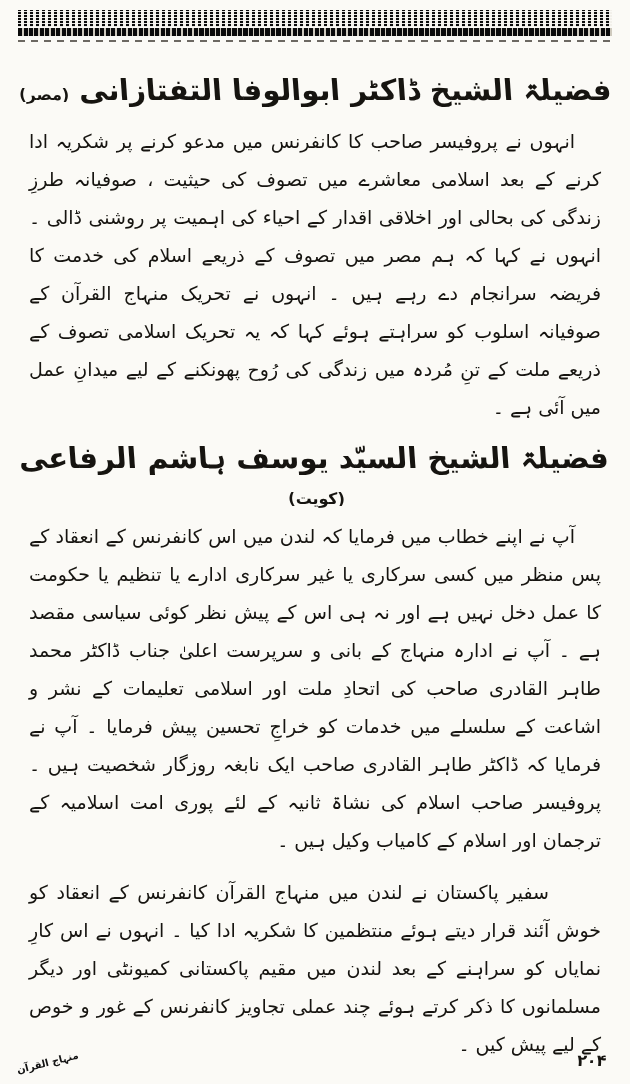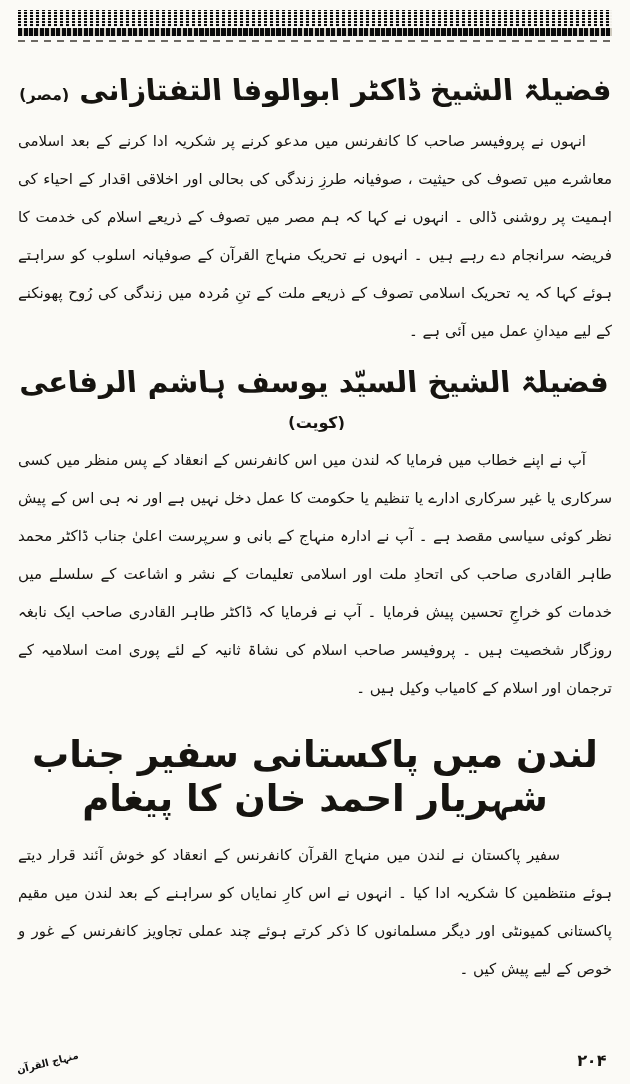--- a/index.html
+++ b/index.html
@@ -43,24 +43,24 @@
     margin: 0;
     letter-spacing: -0.5px;
   }
   .heading-1 { font-size: 29px; line-height: 1.25; margin-top: 30px; transform: skewX(4deg); }
   .heading-2 { font-size: 29px; line-height: 1.25; margin-top: 14px; transform: skewX(4deg); }
   .heading-3 { font-size: 37px; line-height: 1.2;  margin-top: 26px; }
   .heading .place { font-size: 0.55em; font-weight: bold; }
 
   
   .body {
-    font-size: 15px;
+    font-size: 19px;
     line-height: 38px;
     text-align: justify;
-    margin: 0;
+    margin: 11px;
   }
   .p1 { margin-top: 14px; text-indent: 26px; }
   .p2 { margin-top: 4px;  text-indent: 26px; }
   .p3 { margin-top: 14px; text-indent: 52px; }
 
   
   .stamp {
     position: absolute;
     left: 16px;
     bottom: 16px;
@@ -96,19 +96,18 @@
     <span class="place">(مصر)</span>
   </h2>
   <p class="body p1">انہوں نے پروفیسر صاحب کا کانفرنس میں مدعو کرنے پر شکریہ ادا کرنے کے بعد اسلامی معاشرے میں تصوف کی حیثیت ، صوفیانہ طرزِ زندگی کی بحالی اور اخلاقی اقدار کے احیاء کی اہمیت پر روشنی ڈالی ۔ انہوں نے کہا کہ ہم مصر میں تصوف کے ذریعے اسلام کی خدمت کا فریضہ سرانجام دے رہے ہیں ۔ انہوں نے تحریک منہاج القرآن کے صوفیانہ اسلوب کو سراہتے ہوئے کہا کہ یہ تحریک اسلامی تصوف کے ذریعے ملت کے تنِ مُردہ میں زندگی کی رُوح پھونکنے کے لیے میدانِ عمل میں آئی ہے ۔</p>
 
   <h2 class="heading heading-2">
     <span>فضیلۃ الشیخ السیّد یوسف ہاشم الرفاعی</span>
     <span class="place">(کویت)</span>
   </h2>
   <p class="body p2">آپ نے اپنے خطاب میں فرمایا کہ لندن میں اس کانفرنس کے انعقاد کے پس منظر میں کسی سرکاری یا غیر سرکاری ادارے یا تنظیم یا حکومت کا عمل دخل نہیں ہے اور نہ ہی اس کے پیش نظر کوئی سیاسی مقصد ہے ۔ آپ نے ادارہ منہاج کے بانی و سرپرست اعلیٰ جناب ڈاکٹر محمد طاہر القادری صاحب کی اتحادِ ملت اور اسلامی تعلیمات کے نشر و اشاعت کے سلسلے میں خدمات کو خراجِ تحسین پیش فرمایا ۔ آپ نے فرمایا کہ ڈاکٹر طاہر القادری صاحب ایک نابغہ روزگار شخصیت ہیں ۔ پروفیسر صاحب اسلام کی نشاۃ ثانیہ کے لئے پوری امت اسلامیہ کے ترجمان اور اسلام کے کامیاب وکیل ہیں ۔</p>
 
-  <h1 class="heading heading-3">لندن میں پاکستانی سفیر جناب شہریار احمد خان کا پیغام</h1>
   <p class="body p3">سفیر پاکستان نے لندن میں منہاج القرآن کانفرنس کے انعقاد کو خوش آئند قرار دیتے ہوئے منتظمین کا شکریہ ادا کیا ۔ انہوں نے اس کارِ نمایاں کو سراہنے کے بعد لندن میں مقیم پاکستانی کمیونٹی اور دیگر مسلمانوں کا ذکر کرتے ہوئے چند عملی تجاویز کانفرنس کے غور و خوص کے لیے پیش کیں ۔</p>
 
   <span class="stamp">منہاج القرآن</span>
   <span class="pagenum">۲۰۴</span>
 
 </div>
 
 </body></html>

